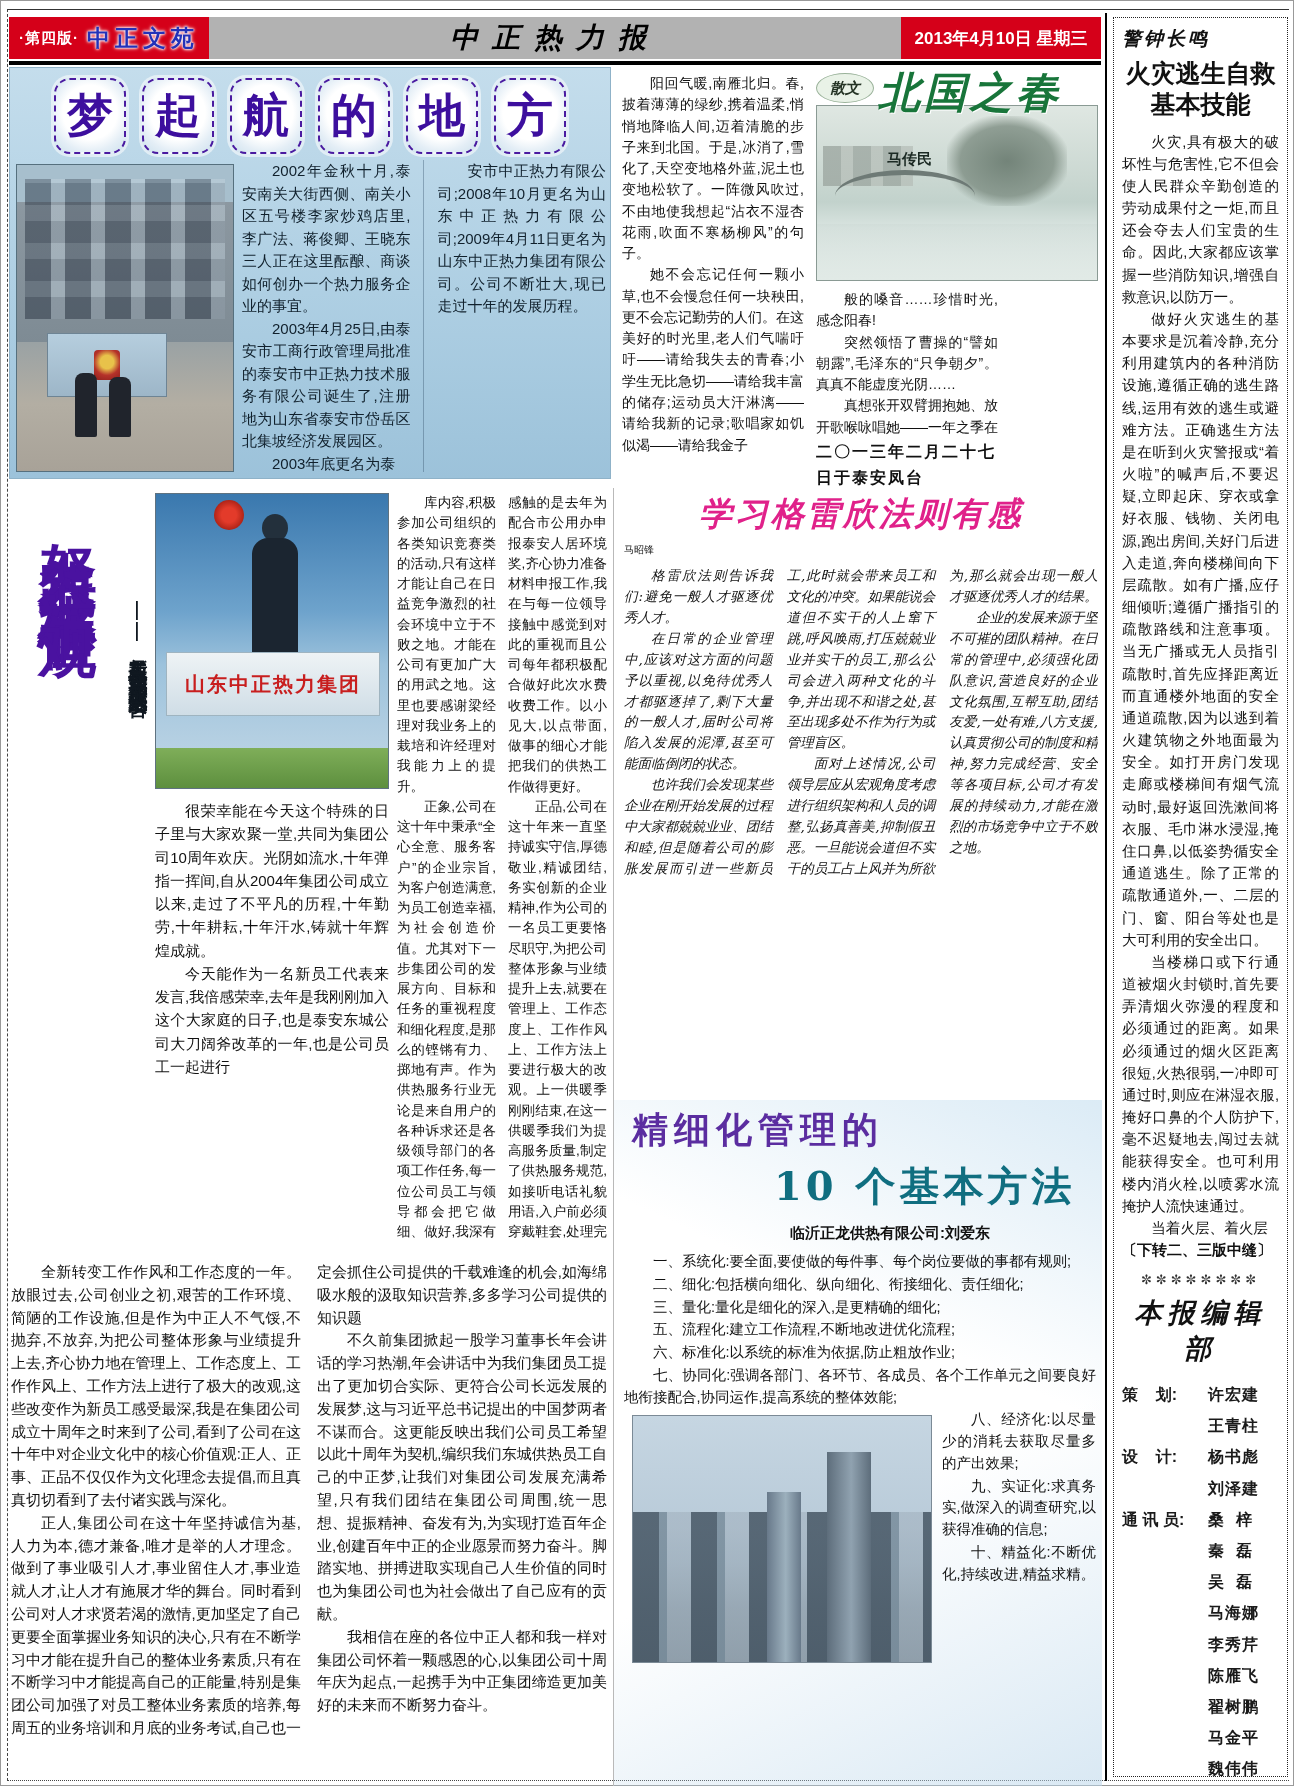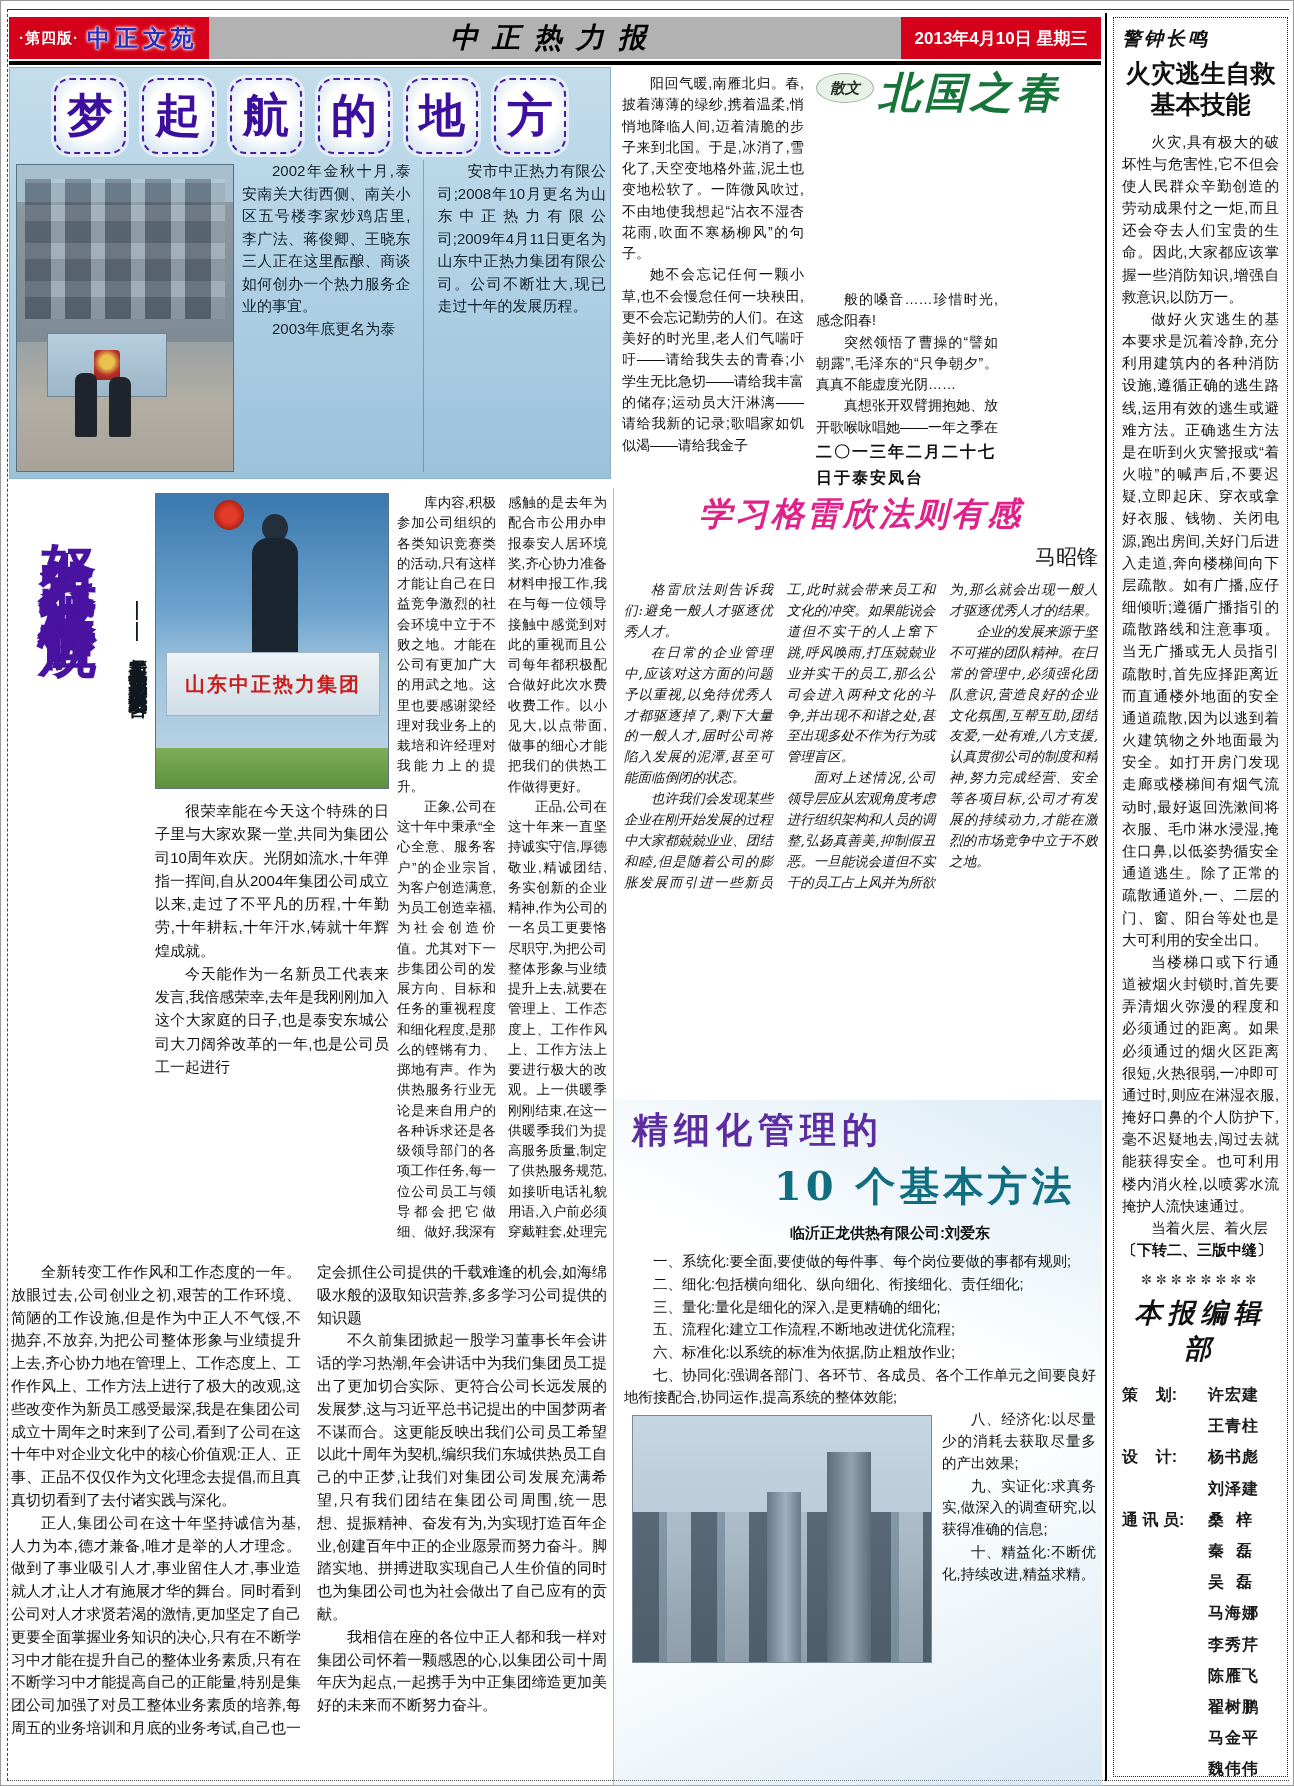--- a/index.html
+++ b/index.html
@@ -53,21 +53,21 @@
   .spring-photo .bridge { position:absolute; left:18px; top:64px; width:140px; height:26px; border-top:5px solid #6e7a76; border-radius:50% 50% 0 0 / 100% 100% 0 0; }
   .spring-photo .houses { position:absolute; left:6px; top:40px; width:90px; height:40px; background:repeating-linear-gradient(90deg,#9aa49e 0 18px,#b6beb8 18px 30px); opacity:.75; }
   .spring-photo .water { position:absolute; left:0; bottom:0; width:100%; height:56px; background:linear-gradient(180deg,rgba(190,205,200,.2),rgba(225,234,230,.9)); }
   .spring-author { position:absolute; left:70px; top:44px; font-size:15px; font-weight:bold; color:#1c2a24; z-index:3; }
   .spring-col2 { position:absolute; left:200px; top:222px; width:182px; height:148px; font-size:14px; line-height:1.52; overflow:hidden; }
   .spring-dateline { position:absolute; left:200px; top:372px; width:270px; font-size:16px; font-weight:bold; line-height:1.6; letter-spacing:2px; }
 
   
   .gresham { position:absolute; left:612px; top:487px; width:489px; height:612px; border-left:1px solid #b9b9b9; padding:4px 4px 0 10px; }
   .gresham-title { text-align:center; font-family:"DejaVu Serif",serif; font-style:italic; font-weight:bold; font-size:33px; color:#e0218a; letter-spacing:3px; }
-  .gresham-author { text-align:right; font-size:21px; margin-top:6px; margin-bottom:8px; color:#222; }
+  .gresham-author { text-align:left; font-size:10px; margin-top:6px; margin-bottom:8px; color:#222; }
   .gresham-body { height:508px; column-count:3; column-gap:14px; font-family:"DejaVu Serif",serif; font-style:italic; font-size:13.5px; line-height:1.55; overflow:hidden; }
 
   
   .mgmt { position:absolute; left:612px; top:1099px; width:489px; height:723px; border-left:1px solid #b9b9b9; padding:6px 6px 0 10px;
       background:linear-gradient(205deg, rgba(190,219,238,.55) 0%, rgba(255,255,255,0) 34%),
                  linear-gradient(155deg, rgba(255,255,255,0) 55%, rgba(186,214,234,.6) 100%); }
   .mgmt-title1 { font-family:"DejaVu Serif",serif; font-weight:bold; font-size:36px; color:#5b2da0; letter-spacing:6px; margin-left:8px; }
   .mgmt-title2 { font-family:"DejaVu Serif",serif; font-weight:bold; font-size:40px; color:#106e80; letter-spacing:4px; margin-left:150px; margin-top:4px; }
   .mgmt-byline { text-align:center; font-weight:bold; font-size:15px; margin:10px 0 8px 60px; }
   .mgmt-list { font-size:14.5px; line-height:1.5; }
@@ -144,40 +144,48 @@
       <div class="sign">
           <div class="emblem"></div>
         </div>
       <div class="figure-a"></div>
       <div class="figure-b"></div>
     </div>
     <div class="dream-cols">
       <div class="dream-col first bodytext">
 
       <p>2002年金秋十月,泰安南关大街西侧、南关小区五号楼李家炒鸡店里,李广法、蒋俊卿、王晓东三人正在这里酝酿、商谈如何创办一个热力服务企业的事宜。</p>
+          <p>2003年4月25日,由泰安市工商行政管理局批准的泰安市中正热力技术服务有限公司诞生了,注册地为山东省泰安市岱岳区北集坡经济发展园区。</p>
           <p>2003年底更名为泰</p>
         </div>
       <div class="dream-col bodytext">
         <span>
           
         <p>安市中正热力有限公司;2008年10月更名为山东中正热力有限公司;2009年4月11日更名为山东中正热力集团有限公司。公司不断壮大,现已走过十年的发展历程。</p></span>
         
       </div>
     </div>
   </div>
 
   <div class="spring">
     <div class="spring-col1 bodytext">
 
     <p>阳回气暖,南雁北归。春,披着薄薄的绿纱,携着温柔,悄悄地降临人间,迈着清脆的步子来到北国。于是,冰消了,雪化了,天空变地格外蓝,泥土也变地松软了。一阵微风吹过,不由地使我想起“沾衣不湿杏花雨,吹面不寒杨柳风”的句子。</p>
         <p>她不会忘记任何一颗小草,也不会慢怠任何一块秧田,更不会忘记勤劳的人们。在这美好的时光里,老人们气喘吁吁——请给我失去的青春;小学生无比急切——请给我丰富的储存;运动员大汗淋漓——请给我新的记录;歌唱家如饥似渴——请给我金子</p>
       </div>
     <div class="spring-photoblock">
       <span class="essay-badge">散文</span>
       <div class="spring-title">北国之春</div>
+      <div class="spring-photo">
+        <div class="tree"></div>
+        <div class="houses"></div>
+        <div class="bridge"></div>
+        <div class="water"></div>
+        <span class="spring-author">马传民</span>
+      </div>
     </div>
     <div class="spring-col2 bodytext">
 
     <p>般的嗓音……珍惜时光,感念阳春!</p>
         <p>突然领悟了曹操的“譬如朝露”,毛泽东的“只争朝夕”。真真不能虚度光阴……</p>
         <p>真想张开双臂拥抱她、放开歌喉咏唱她——一年之季在于春。她红着脸,腼腆地说:其实我只给了人们一个字——勤!</p>
       </div>
     <div class="spring-dateline">
       <div>二〇一三年二月二十七</div>
       <div>日于泰安凤台</div>

